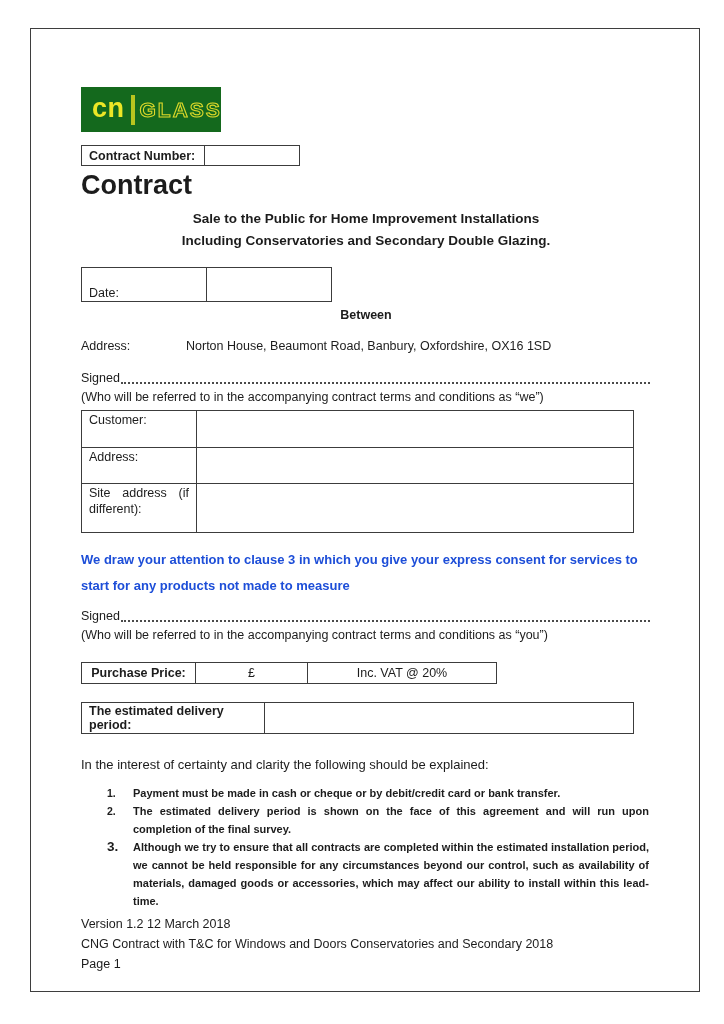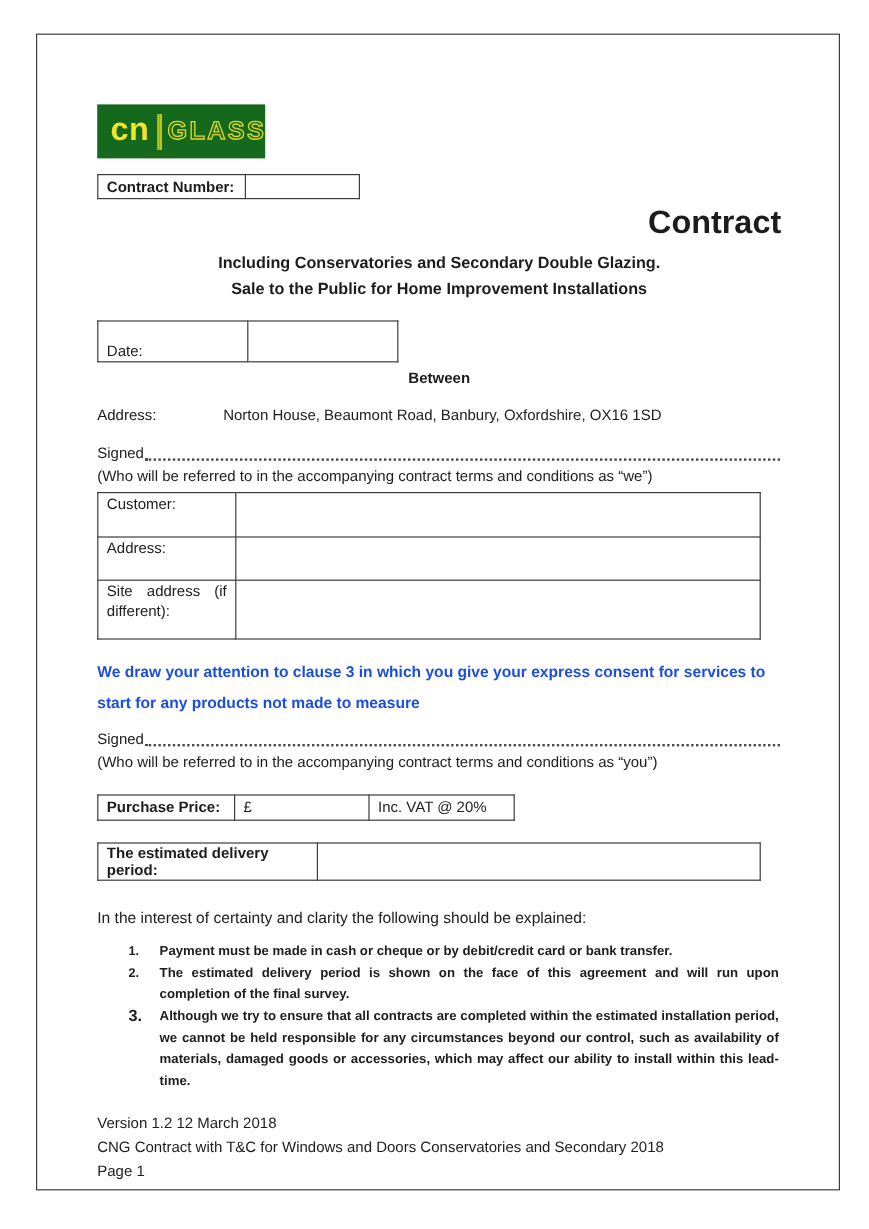--- a/index.html
+++ b/index.html
@@ -41,26 +41,26 @@
   .contract-number-tbl td { height:20px;margin-left:26px; }
   .date-tbl { width:251px; margin-top:15px; }
   .date-tbl td { height:34px; vertical-align:bottom; padding-bottom:3px; }
   .customer-tbl { width:553px; margin-top:3px; }
   .customer-tbl td { vertical-align:top; padding-top:3px; line-height:16px; }
   .row-h1 td { height:37px; }
   .row-h2 td { height:36px; }
   .row-h3 td { height:49px; }
   .label-col { width:115px; }
   .site-label { text-align:justify; }
-  .price-tbl { width:348px; margin-top:17px; }
+  .price-tbl { width:416px; margin-top:17px;text-align:center; }
   .price-tbl td { height:21px; }
   .delivery-tbl { width:553px; margin-top:18px; }
   .delivery-tbl td { height:20px; }
   
-  .title { font-size:27px; font-weight:bold; text-align:right; margin:4px 0 8px 0; line-height:30px; }
+  .title { font-size:27px; font-weight:bold; text-align:left; margin:4px 0 8px 0; line-height:30px; }
   .subtitle { font-size:13.5px; font-weight:bold; text-align:center; line-height:22px; }
   .section-heading { font-size:12.5px; font-weight:bold; text-align:center; margin-top:4px; line-height:18px; }
   .heading-and { margin-top:12px; }
   .kv-row { display:flex; font-size:12.5px; line-height:18px; margin-top:13px; }
   .kv-label { width:105px; flex:0 0 105px; }
   .kv-value { flex:1; }
   .signed-row { display:flex; align-items:flex-end; font-size:12.5px; line-height:18px; margin-top:14px; }
   .leader { flex:1; border-bottom:2px dotted #4a4a4a; margin:0 1px 3px 1px; }
   .note { font-size:12.5px; line-height:20px; }
   .attention {
@@ -73,21 +73,21 @@
   .explain-item { display:flex; margin:0; }
   .explain-num {
     flex:0 0 26px; font-size:10.5px; font-weight:600; line-height:18px; text-align:left;
   }
   .explain-num.big { font-size:13.5px; line-height:18px; }
   .explain-text {
     flex:1; font-size:11px; font-weight:600; line-height:18px; text-align:justify;
     padding-right:2px;
   }
   
-  .footer { position:absolute; left:50px; bottom:5px; font-size:12.5px; line-height:20px; }
+  .footer { position:absolute; left:50px; bottom:17px; font-size:12.5px; line-height:20px; }
 </style>
 </head>
 <body>
 
 <div class="page">
 
   <div class="logo">
     <span class="logo-cn">cn</span>
     <span class="logo-sep"></span>
     <span class="logo-glass">GLASS</span>
@@ -96,22 +96,22 @@
   <table class="tbl contract-number-tbl">
     <tbody>
         <tr>
       <td class="bold" style="width:123px;">Contract Number:</td>
       <td></td>
     </tr>
   </tbody>
     </table>
 
   <div class="title">Contract</div>
+  <div class="subtitle">Sale to the Public for Home Improvement Installations</div>
   <div class="subtitle">Including Conservatories and Secondary Double Glazing.</div>
-  <div class="subtitle">Sale to the Public for Home Improvement Installations</div>
 
   <table class="tbl date-tbl">
     <tbody>
         <tr>
       <td style="width:125px;">Date:</td>
       <td></td>
     </tr>
   </tbody>
     </table>
 

